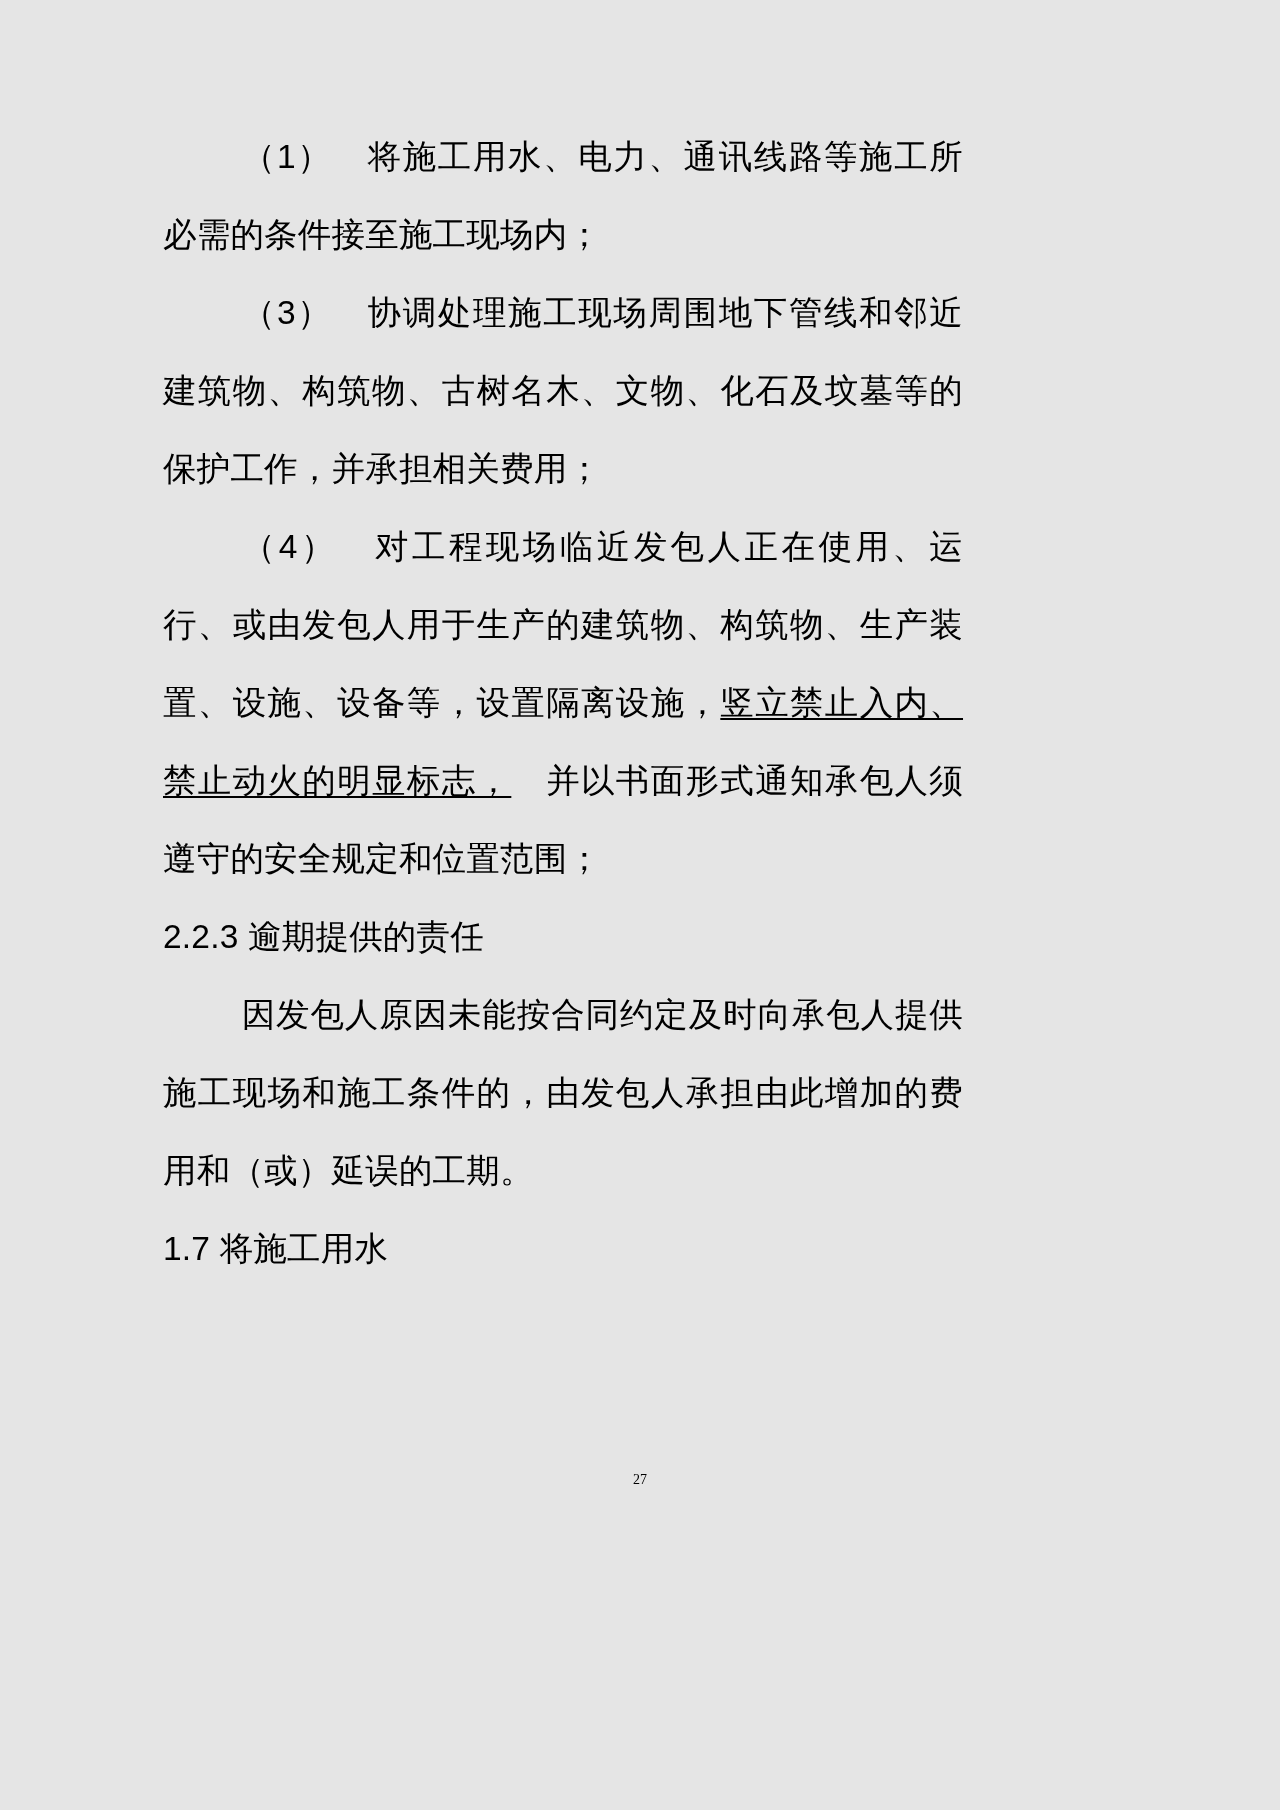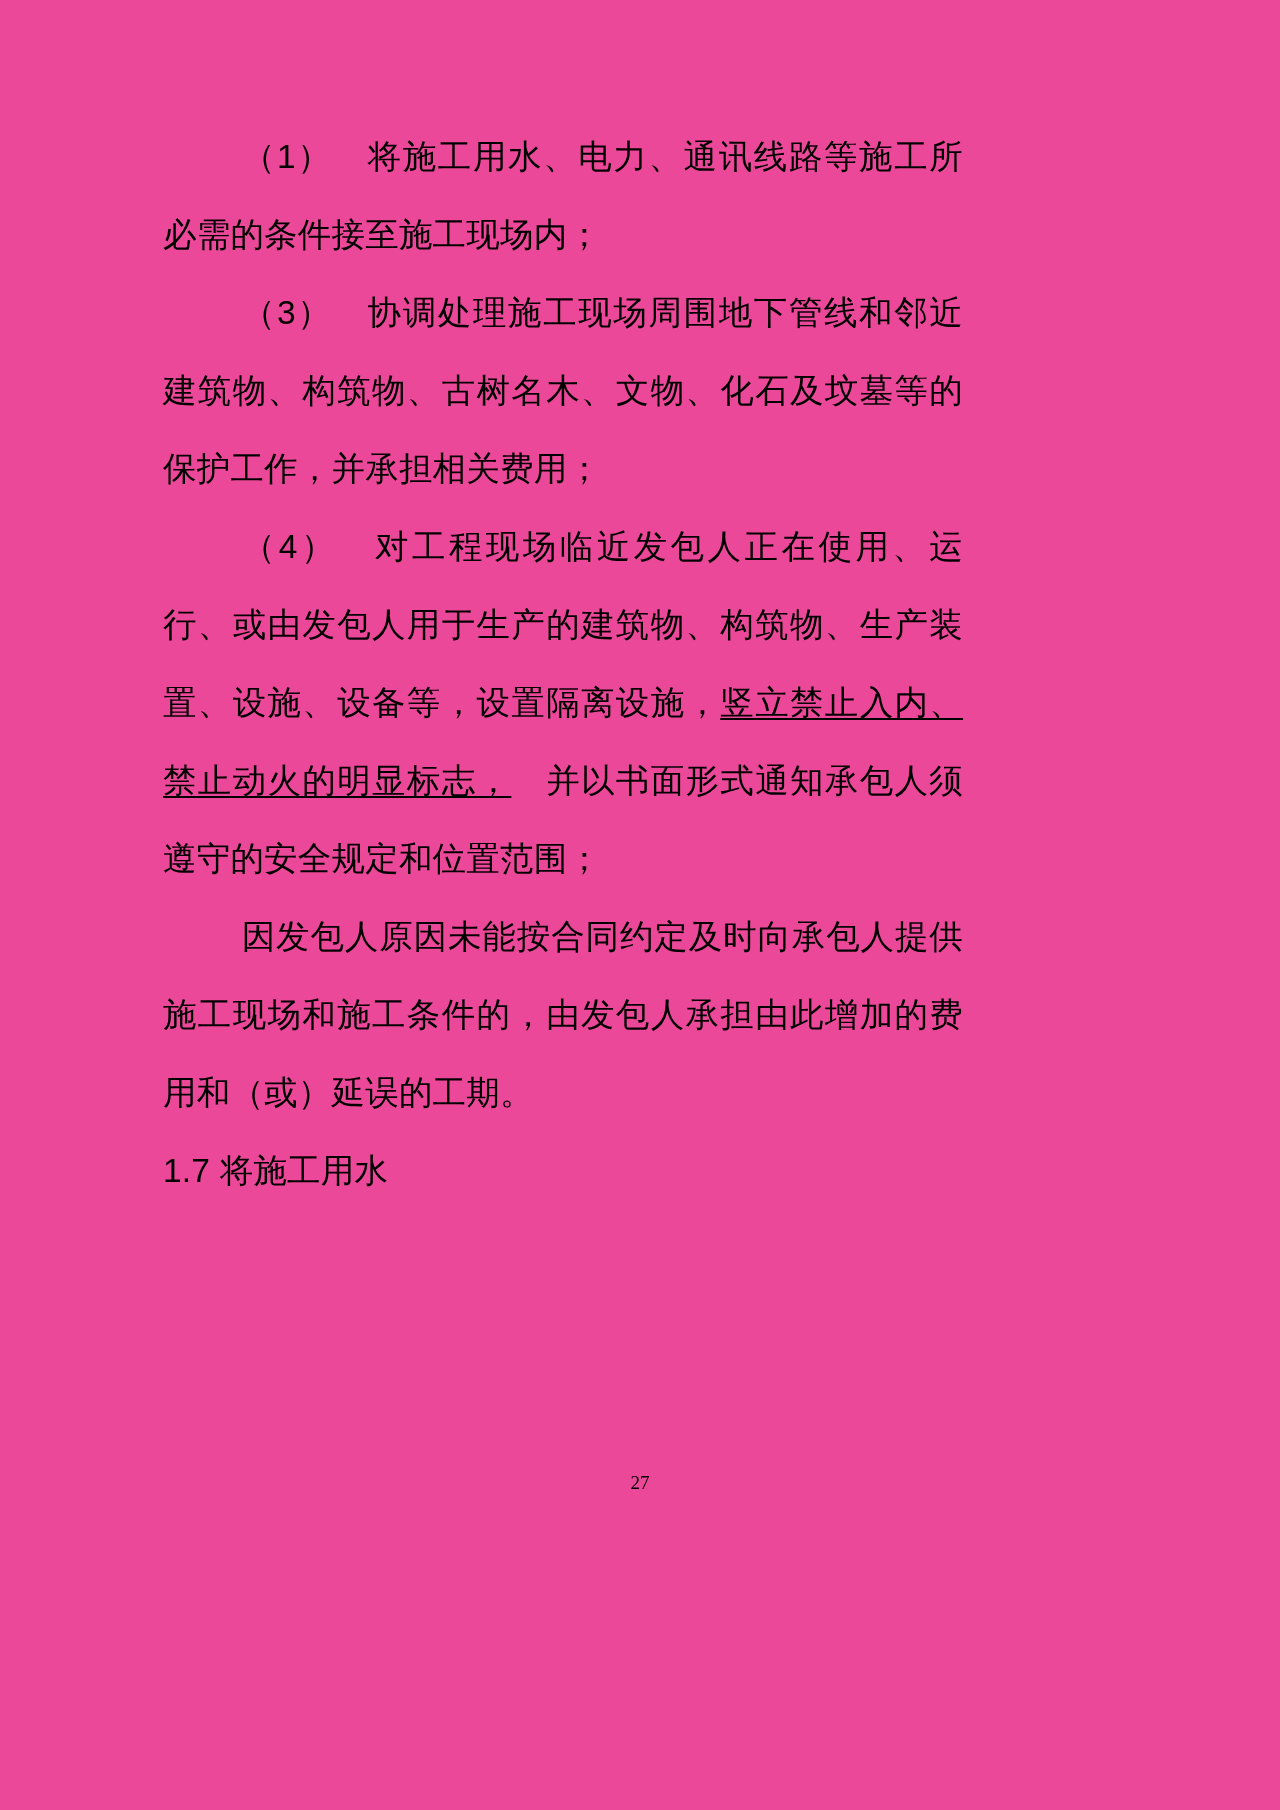--- a/index.html
+++ b/index.html
@@ -9,21 +9,21 @@
   }
   body {
     font-family: "Liberation Sans", "DejaVu Sans", sans-serif;
     color: #000000;
     -webkit-font-smoothing: antialiased;
   }
   #page {
     position: relative;
     width: 1280px;
     height: 1810px;
-    background: #ec4899;
+    background: #e5e5e5;
     overflow: hidden;
     box-sizing: border-box;
   }
   #content {
     position: absolute;
     left: 163px;
     top: 118px;
     width: 800px;
   }
   .para {
@@ -53,40 +53,41 @@
     text-decoration: underline;
     text-underline-offset: 4px;
     text-decoration-thickness: 2px;
   }
   #page-number {
     position: absolute;
     left: 0;
     top: 1472px;
     width: 1280px;
     text-align: center;
-    font-size: 19px;
+    font-size: 14px;
     color: #000000;
     font-family: "Liberation Serif", "DejaVu Serif", serif;
   }
 </style>
 </head>
 <body>
 
 <div id="page">
 
   <div id="content">
 
     <p class="para indent"><span class="item-num">（1）</span><span>　将施工用水、电力、通讯线路等施工所必需的条件接至施工现场内；</span></p>
 
 
     <p class="para indent"><span class="item-num">（3）</span><span>　协调处理施工现场周围地下管线和邻近建筑物、构筑物、古树名木、文物、化石及坟墓等的保护工作，并承担相关费用；</span></p>
 
     <p class="para indent"><span class="item-num">（4）</span><span>　对工程现场临近发包人正在使用、运行、或由发包人用于生产的建筑物、构筑物、生产装置、设施、设备等，设置隔离设施，</span><span class="underlined">竖立禁止入内、禁止动火的明显标志，</span><span>　并以书面形式通知承包人须遵守的安全规定和位置范围；</span></p>
 
 
+    <p class="heading"><span>2.2.3</span>&nbsp;<span>逾期提供的责任</span></p>
 
     <p class="para indent">因发包人原因未能按合同约定及时向承包人提供施工现场和施工条件的，由发包人承担由此增加的费用和（或）延误的工期。</p>
 
     <p class="heading"><span>1.7</span>&nbsp;<span>将施工用水</span></p>
 
   </div>
 
   <div id="page-number">27</div>
 
 </div>

